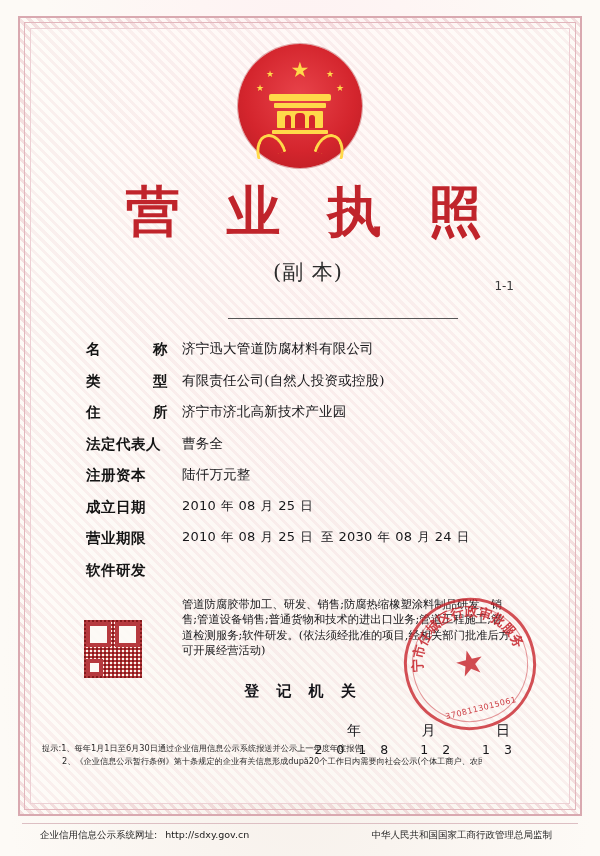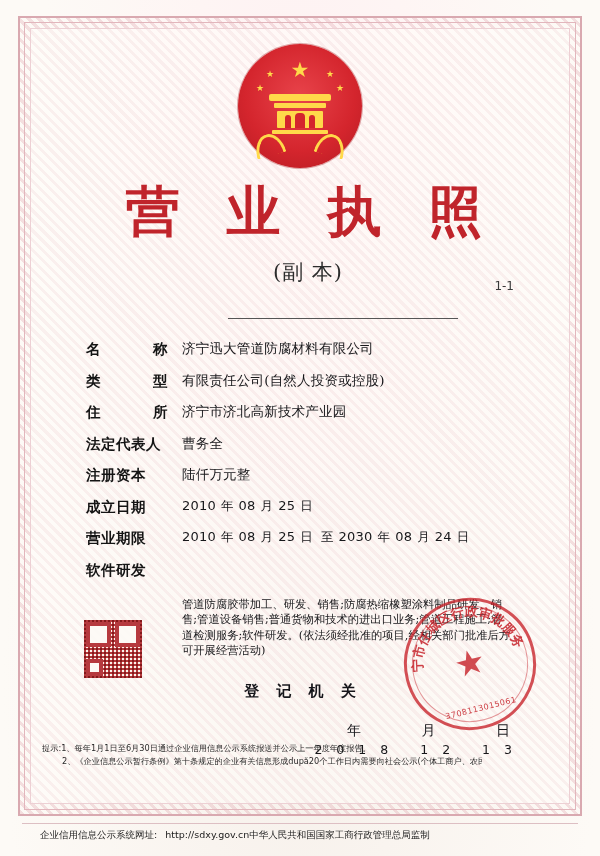--- a/index.html
+++ b/index.html
@@ -251,22 +251,22 @@
   
   .notes {
     position: absolute; left: 42px; top: 742px; width: 440px;
     font-size: 8.2px; line-height: 1.55; color: #2a2a2a;
     font-family: "DejaVu Sans", sans-serif;
   }
   .notes .n-line { white-space: nowrap; overflow: hidden; }
 
   
   .bottom {
-    position: absolute; left: 0; right: 0; bottom: 14px;
-    display: flex; 
+    position: absolute; left: 0; right: 8px; bottom: 14px;
+    display: flex; justify-content: space-between;
     padding: 0 40px;
     font-size: 9.5px; color: #1d1d1d;
     font-family: "DejaVu Sans", sans-serif;
     align-items: baseline;
   }
   .bottom .left { display: flex; align-items: baseline; gap: 8px; }
   .bottom .url { color: #1a1a1a; }
   .hr-bottom {
     position: absolute; left: 22px; right: 22px; bottom: 32px;
     border-bottom: 1px solid #ddbfc3;

